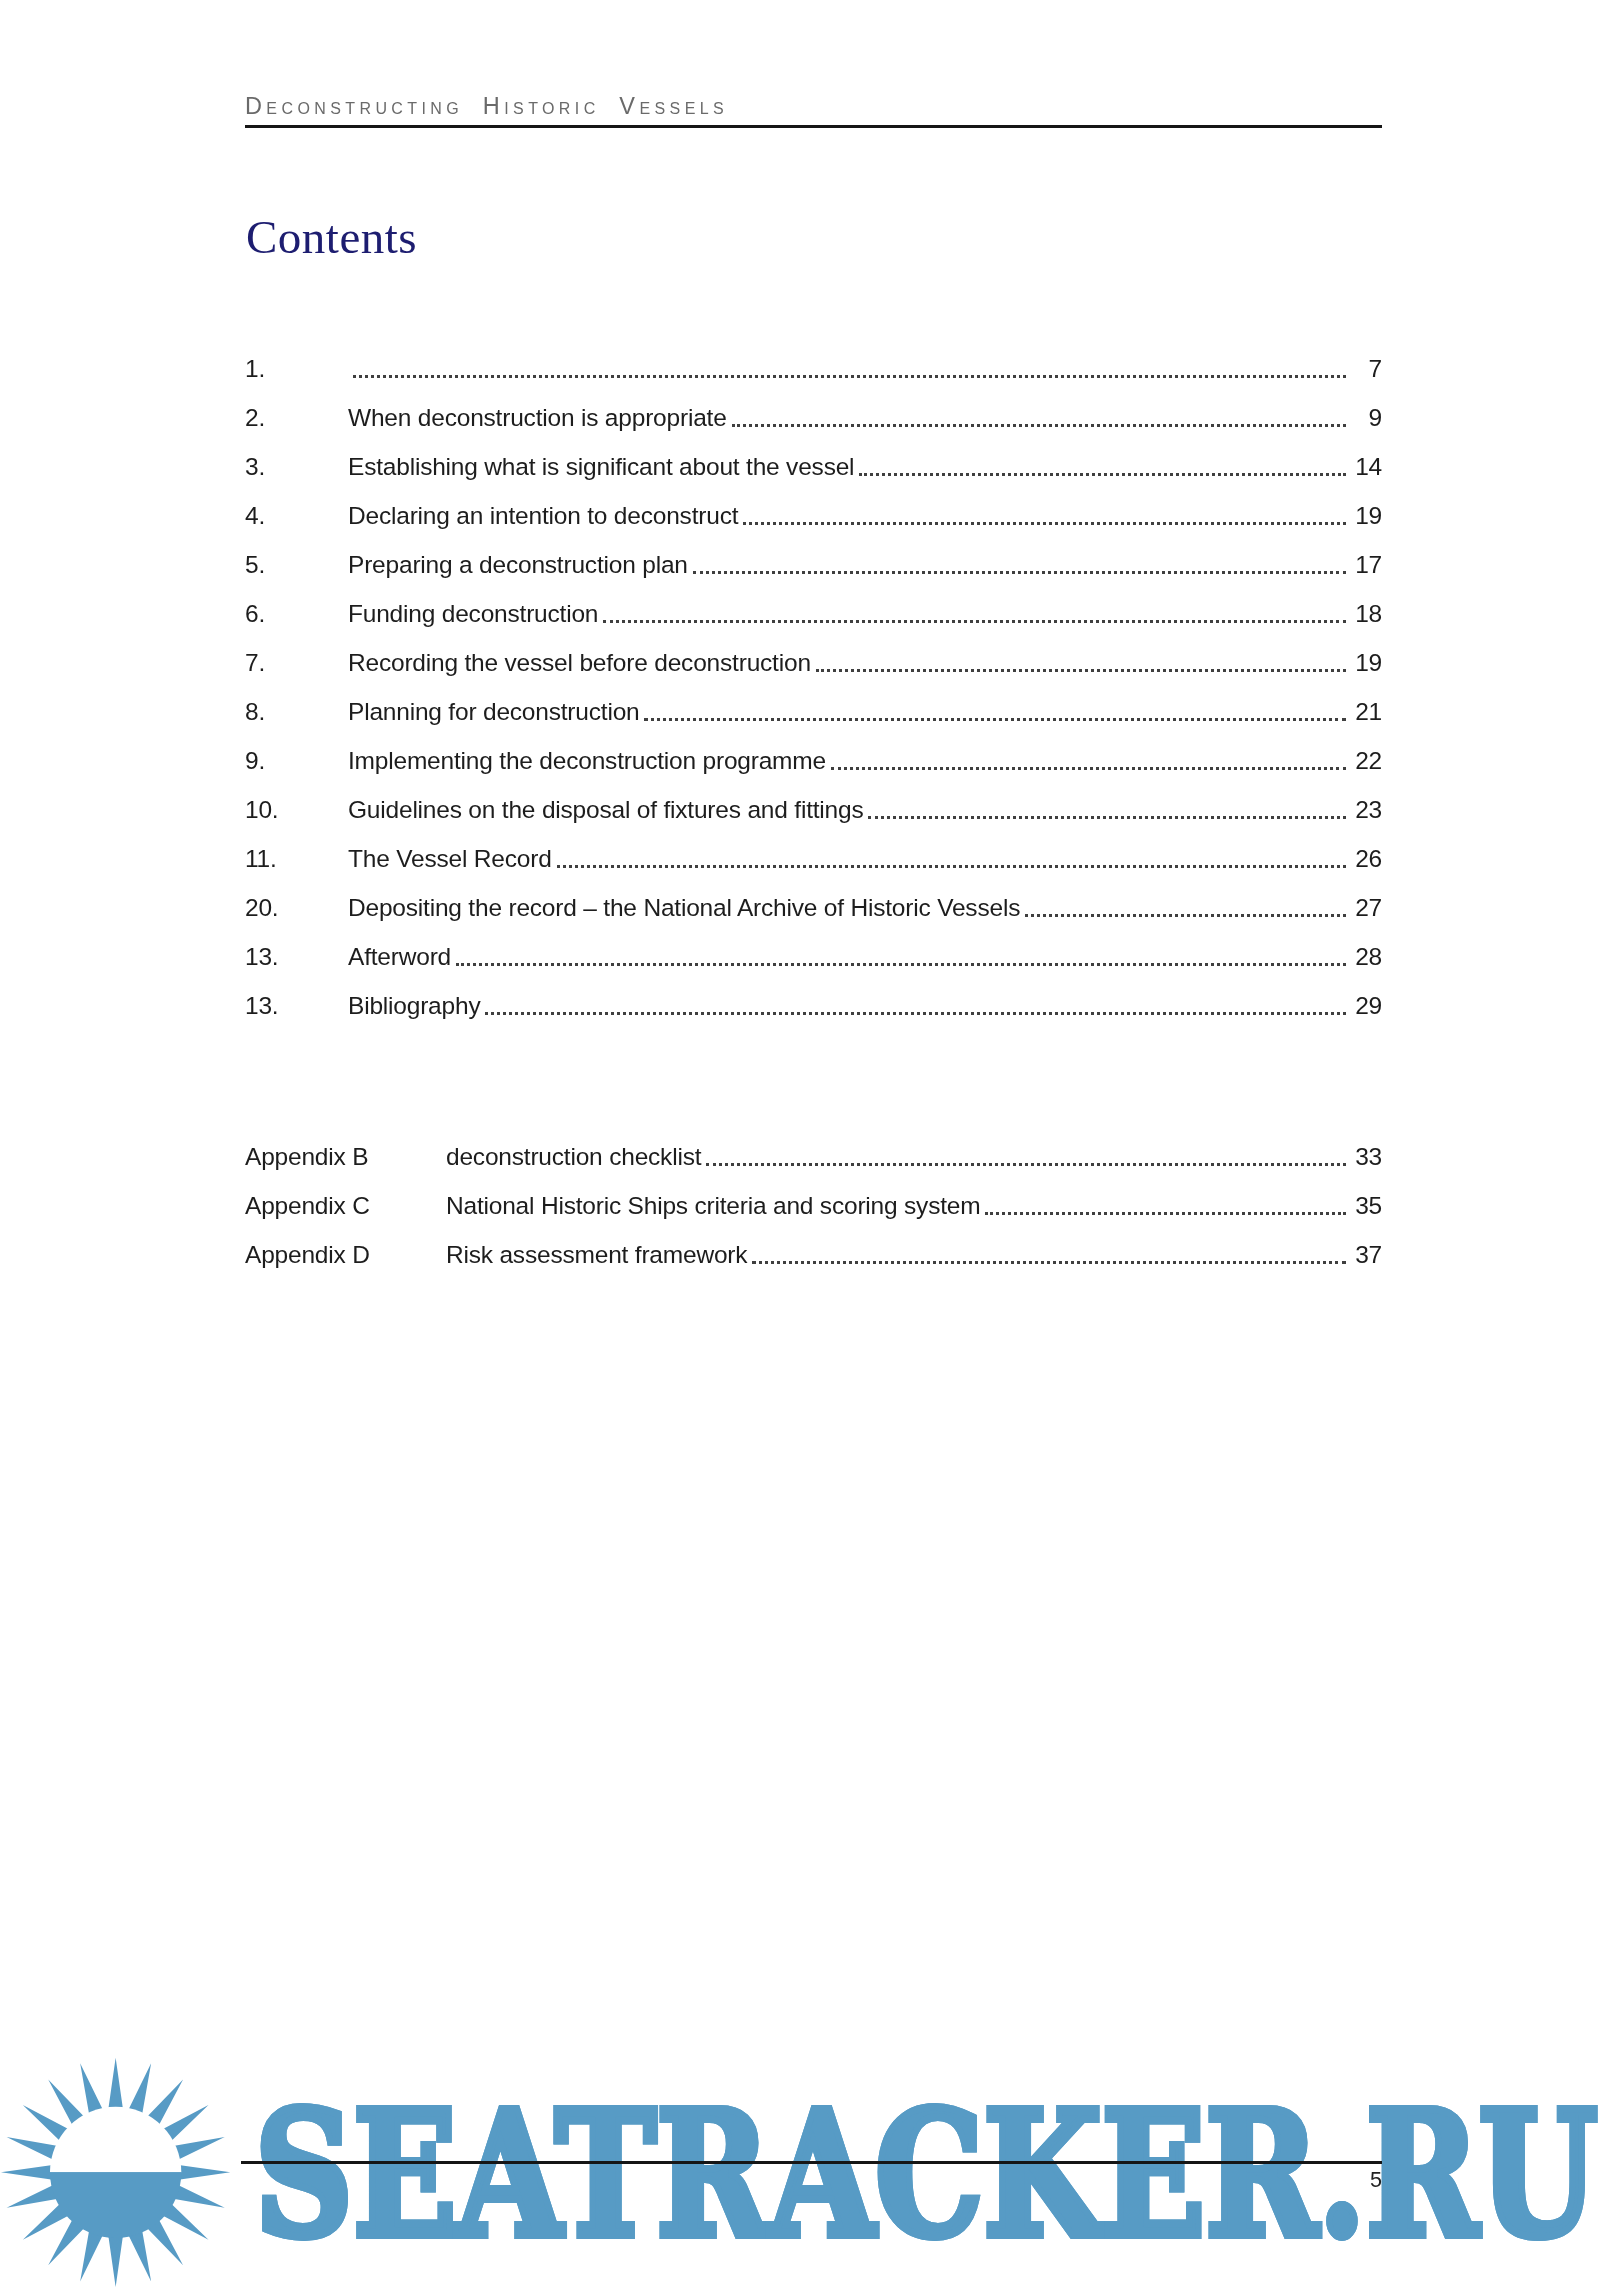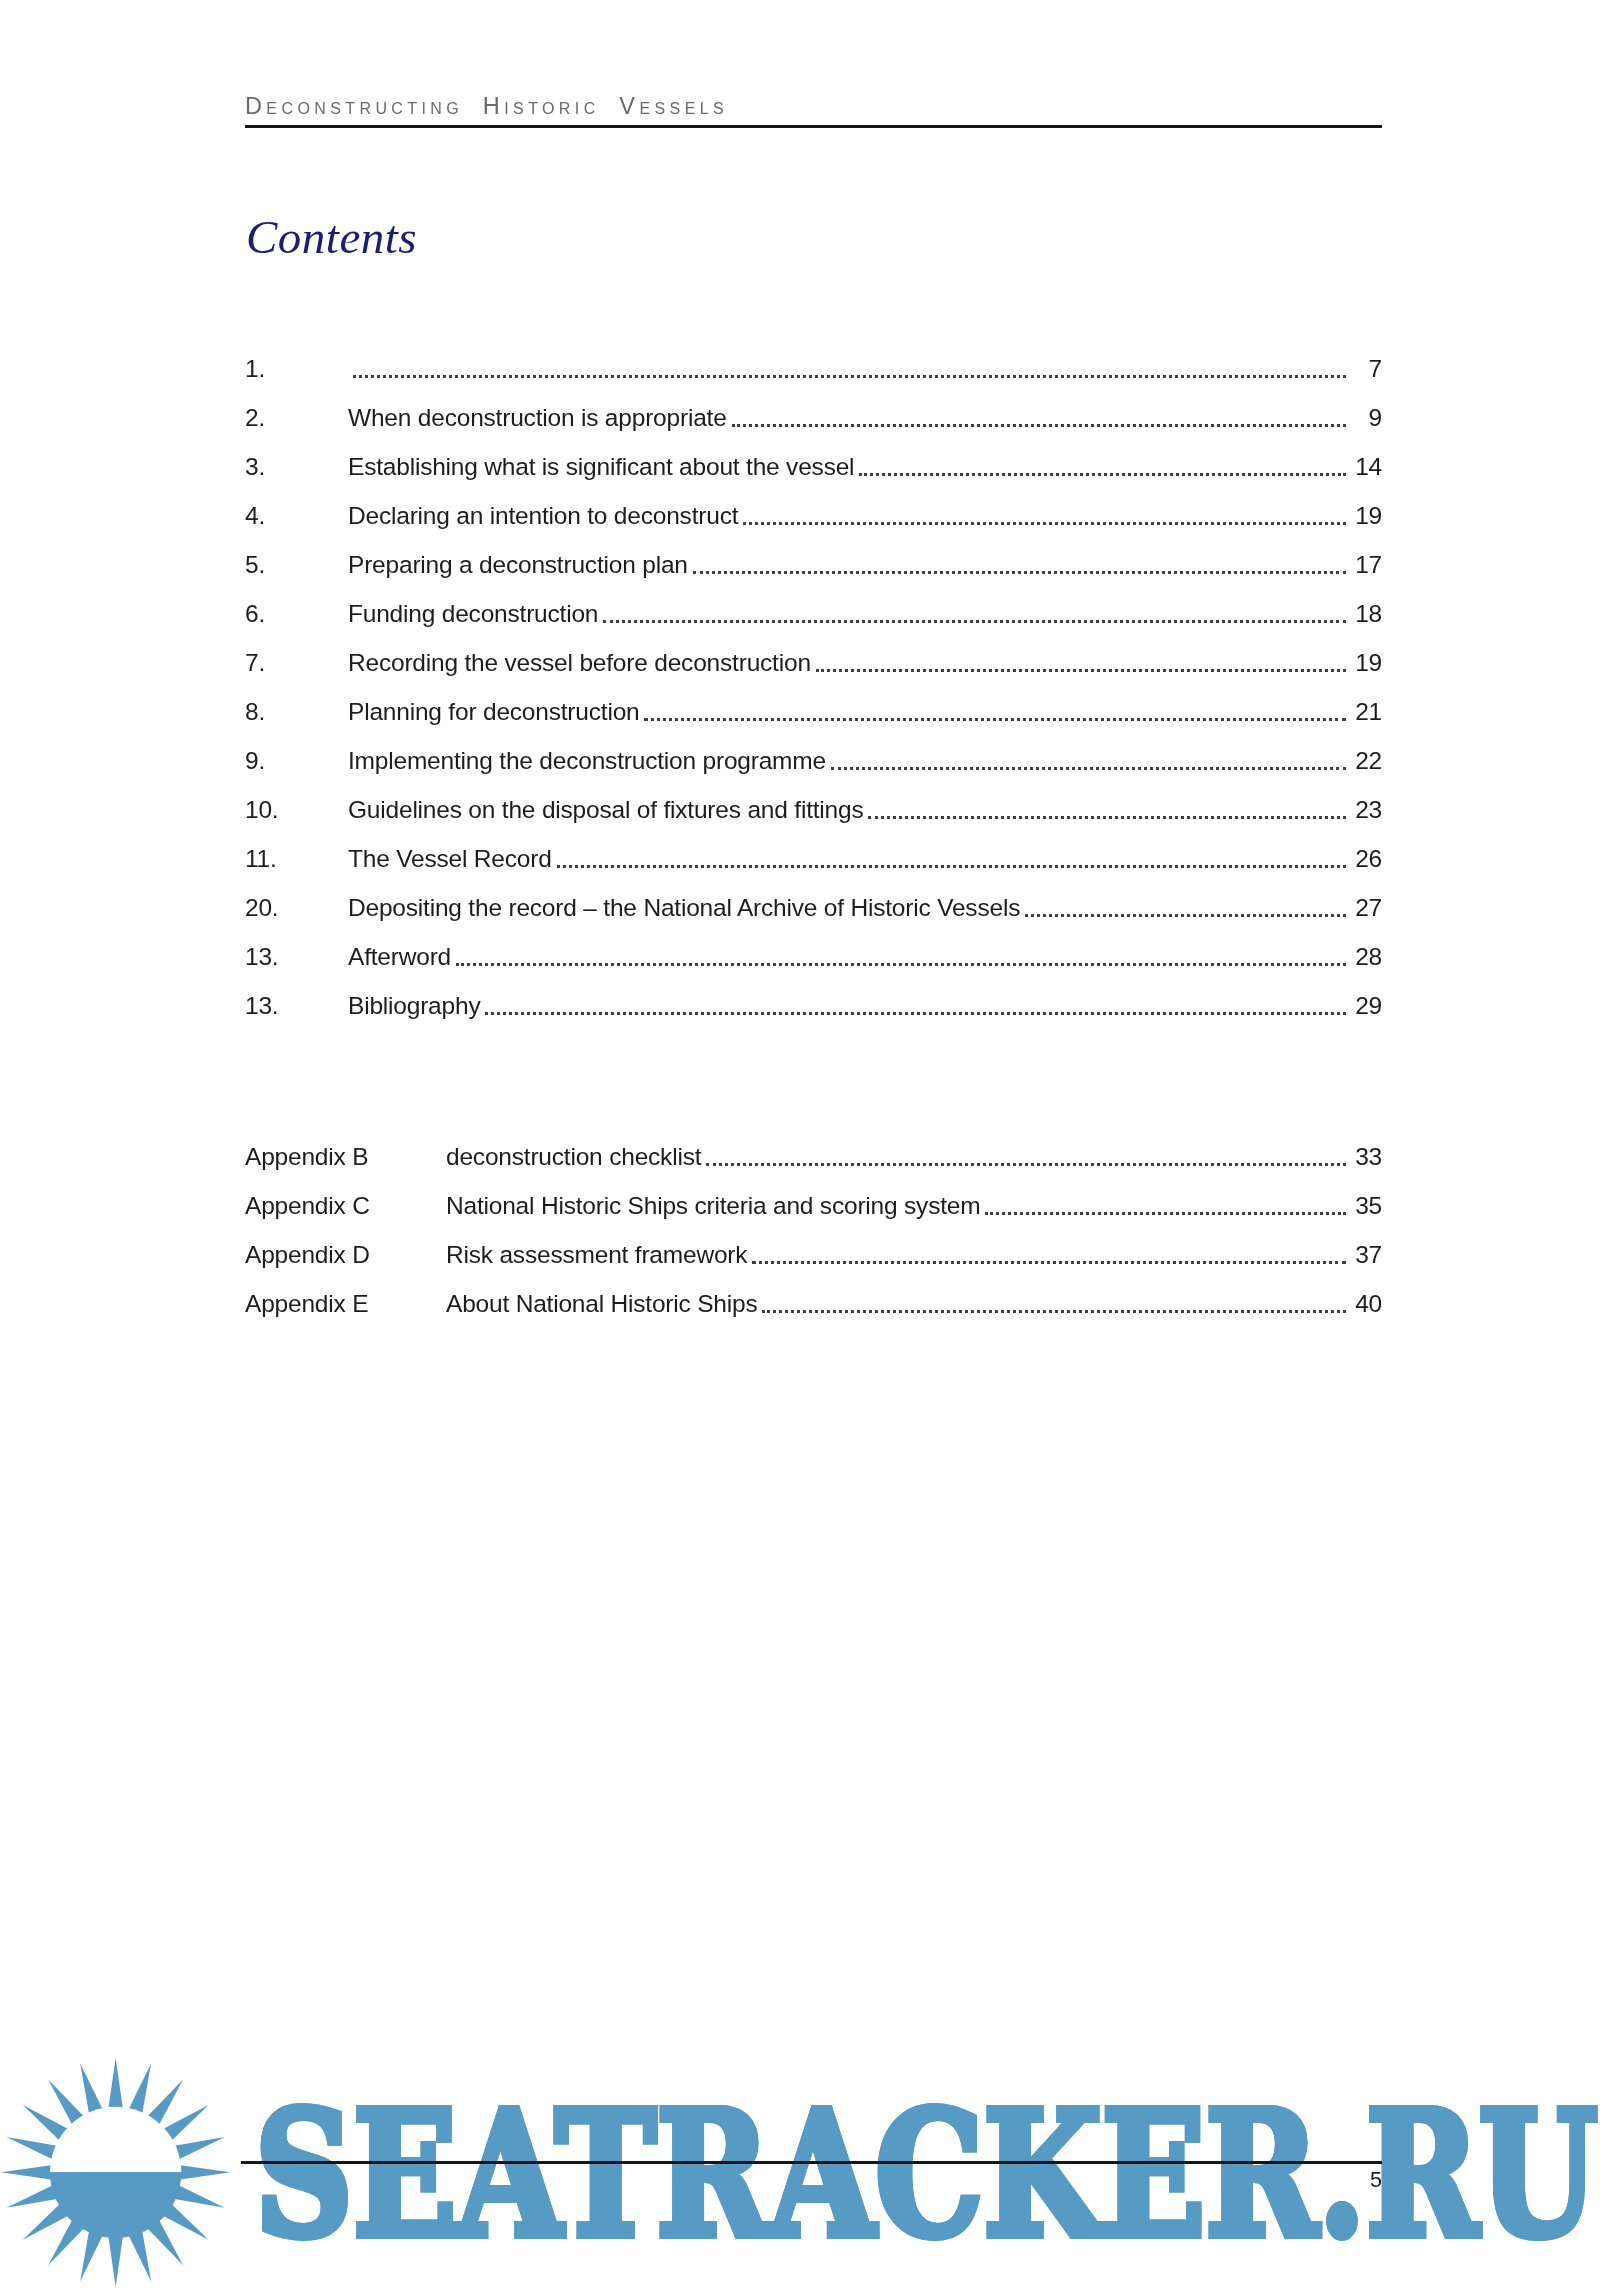--- a/index.html
+++ b/index.html
@@ -112,21 +112,21 @@
   }
   .wm-text-top    { fill: #ffffff; stroke: #579bc5; stroke-width: 8px; }
   .wm-text-bottom { fill: #579bc5; stroke: #579bc5; stroke-width: 8px; }
 </style>
 </head>
 <body>
 
 <div class="page-header">Deconstructing Historic Vessels</div>
 <div class="top-rule"></div>
 
-<h1 class="contents-title" style="margin:0; font-weight:normal;font-style:italic;">Contents</h1>
+<h1 class="contents-title" style="margin:0; font-weight:normal;">Contents</h1>
 
 <div class="toc-list toc-main">
   <div class="toc-row">
     <span class="col-num">1.</span>
       <span class="dots"></span>
       <span class="col-page">7</span>
   </div>
   <div class="toc-row">
     <span class="col-num">2.</span>
       <span class="col-title">When deconstruction is appropriate</span>
@@ -218,26 +218,20 @@
     <span class="col-appendix">Appendix C</span>
       <span class="col-title">National Historic Ships criteria and scoring system</span>
       <span class="dots"></span>
       <span class="col-page">35</span>
   </div>
   <div class="toc-row">
     <span class="col-appendix">Appendix D</span>
       <span class="col-title">Risk assessment framework</span>
       <span class="dots"></span>
       <span class="col-page">37</span>
-  </div>
-  <div class="toc-row">
-    <span class="col-appendix">Appendix E</span>
-      <span class="col-title">About National Historic Ships</span>
-      <span class="dots"></span>
-      <span class="col-page">40</span>
   </div>
 </div>
 
 <svg class="watermark-svg" width="1620" height="254" viewBox="0 0 1653 259">
   <defs>
     <clipPath id="wm-top">
         <rect x="0" y="0" width="1653" height="135"></rect>
       </clipPath>
     <clipPath id="wm-bottom">
         <rect x="0" y="135" width="1653" height="124"></rect>

